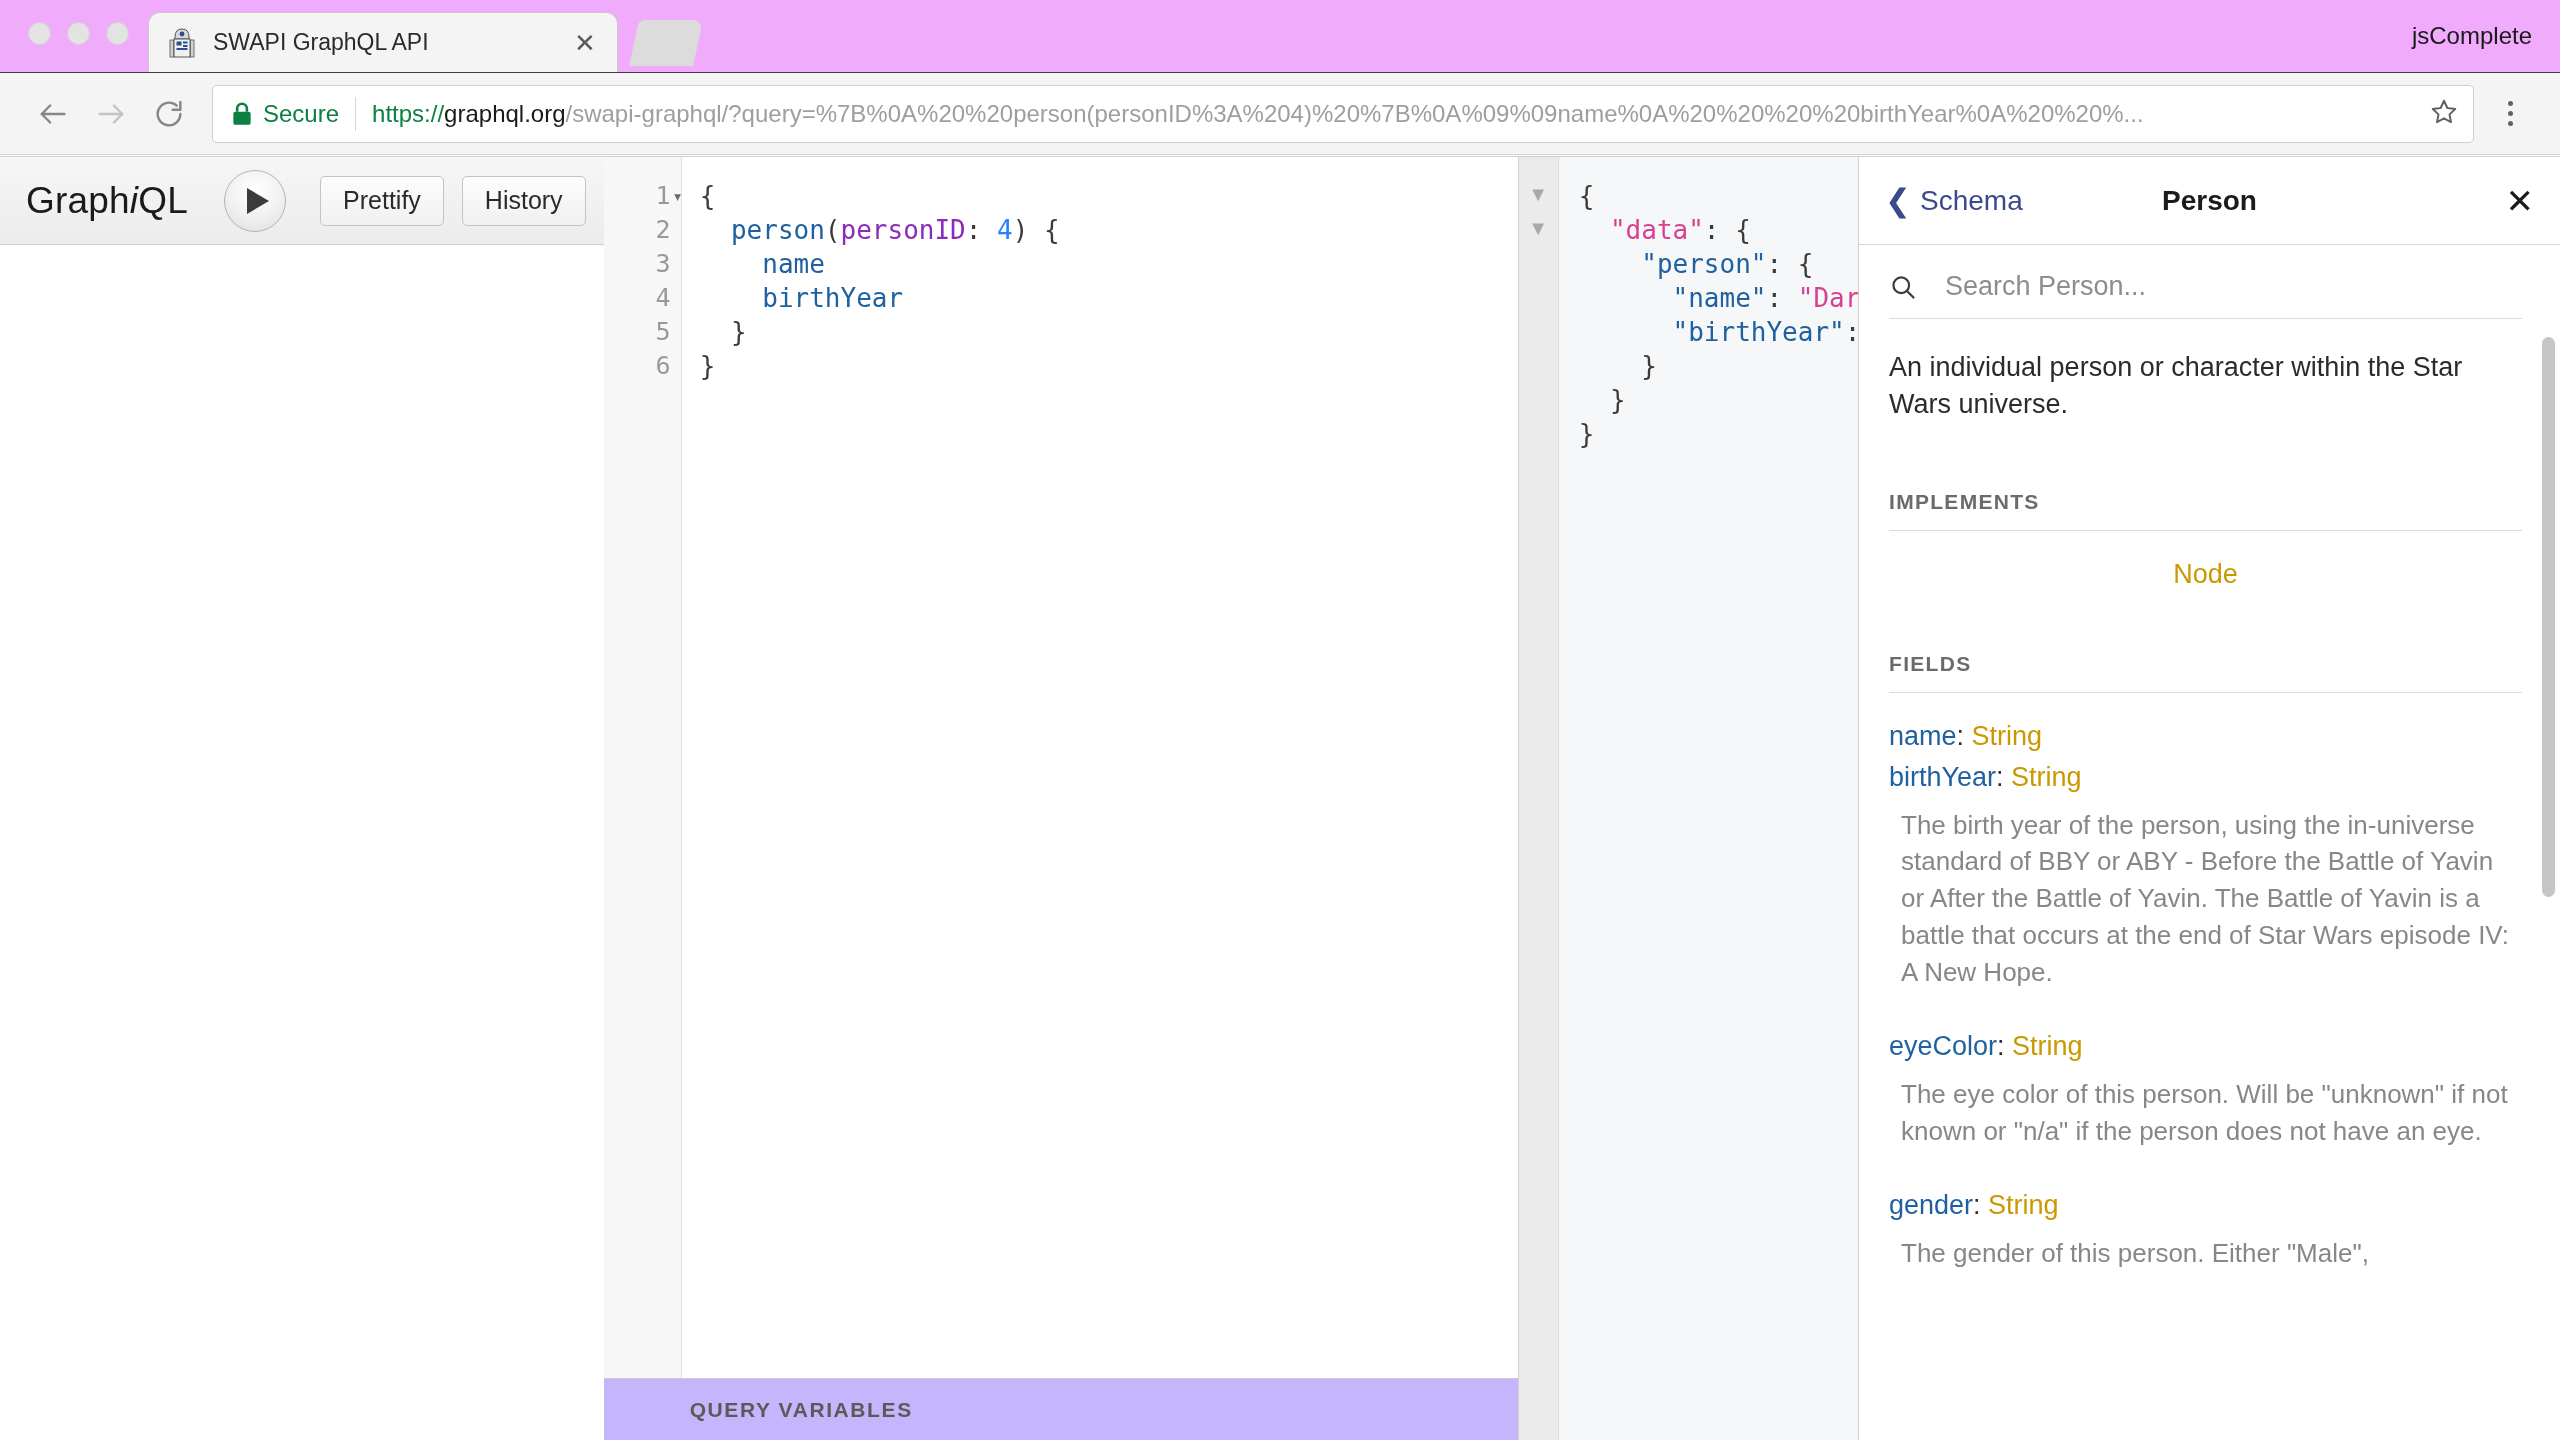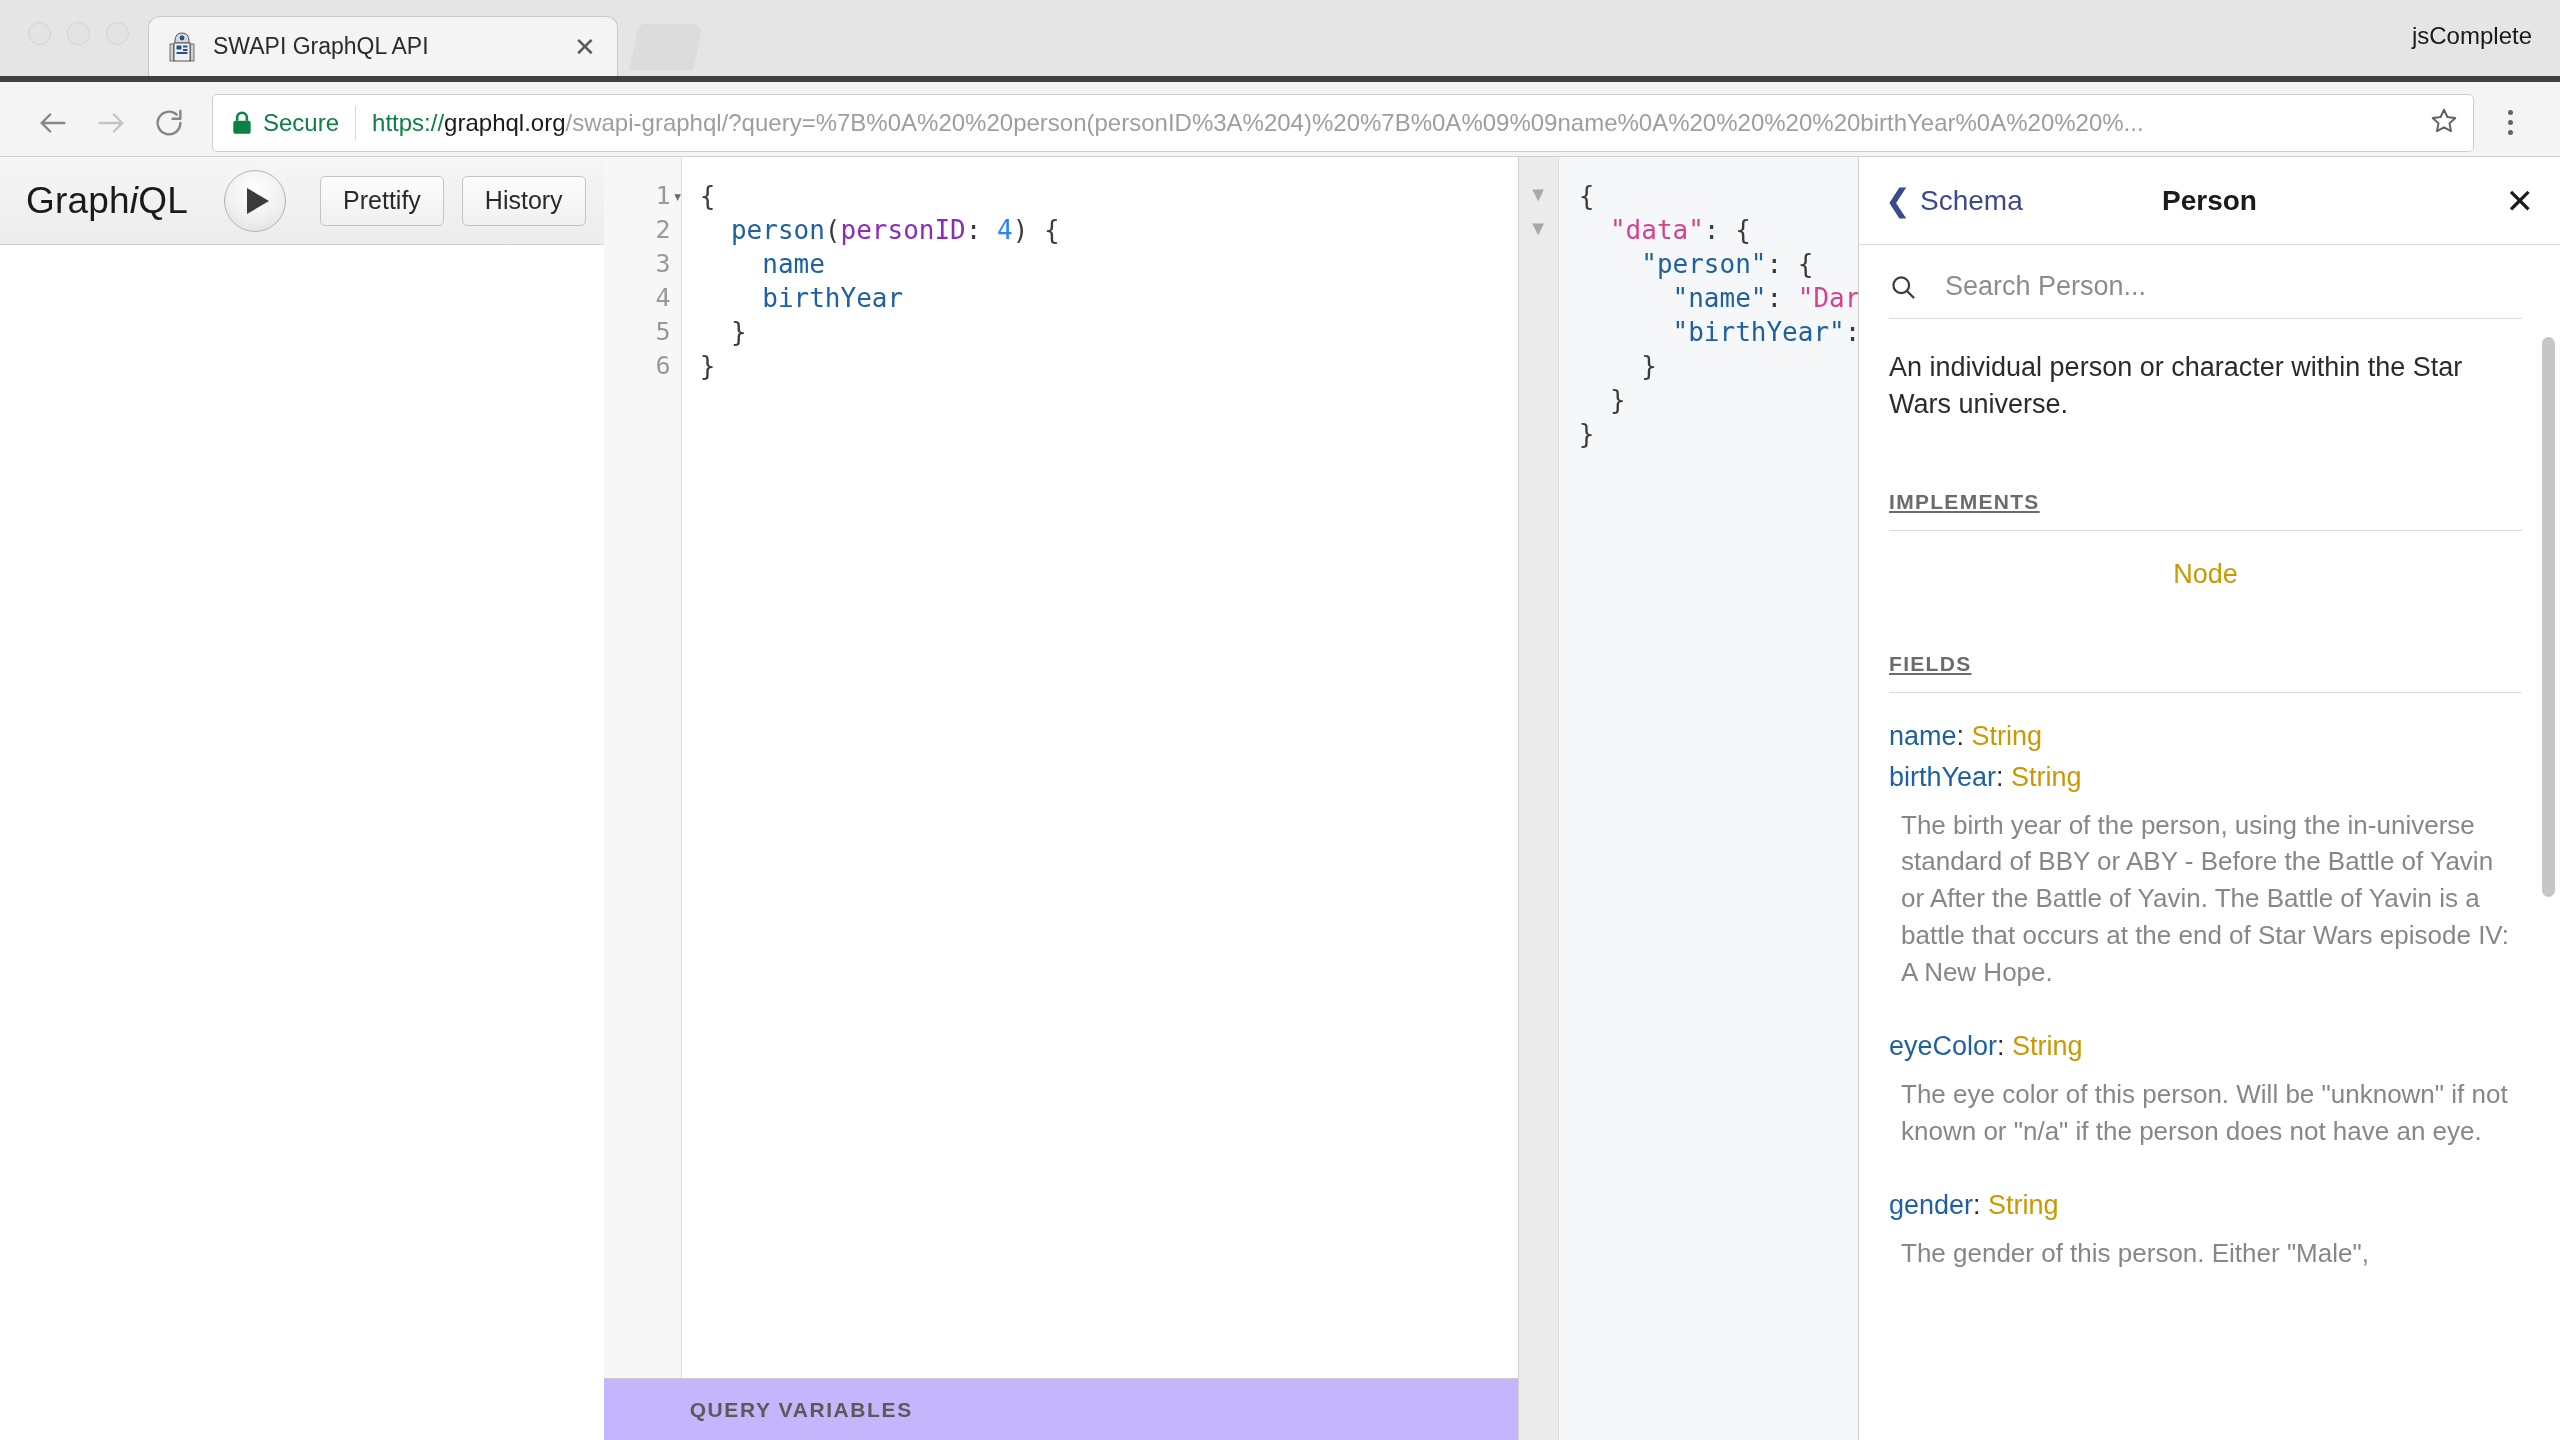--- a/index.html
+++ b/index.html
@@ -7,26 +7,26 @@
     width: 2560px; height: 1440px;
     overflow: hidden;
     background: #ffffff;
     font-family: "Liberation Sans", sans-serif;
   }
 
   
   .browser { width: 2560px; height: 1440px; position: relative; }
 
   .tabstrip {
-    height: 82px;
-    background: #e5e5e5;
+    height: 73px;
+    background: #f0abfc;
     position: relative;
     display: flex;
     align-items: flex-end;
-    border-bottom: 6px solid #404040;
+    border-bottom: 1px solid #404040;
   }
   .traffic {
     position: absolute;
     left: 28px; top: 22px;
     display: flex; gap: 16px;
   }
   .traffic .dot {
     width: 23px; height: 23px; border-radius: 50%;
     background: #e3e3e3;
     border: 1px solid #d2d2d2;
@@ -314,21 +314,20 @@
 
   .type-desc {
     font-size: 27px; line-height: 1.38;
     color: #2b2b2b;
     margin-bottom: 66px;
   }
   .sec-title {
     font-size: 21px; font-weight: bold;
     letter-spacing: 1.3px; color: #6b6b6b;
     margin-bottom: 16px;
-    text-decoration: underline;
   }
   .sec-rule { height: 1px; background: #dcdcdc; margin-bottom: 28px; }
   .impl-item {
     font-size: 27px; color: #ca9800;
     cursor: pointer; margin-bottom: 62px; text-align: center;
   }
   .field-row { margin-bottom: 10px; }
   .field-name { font-size: 27px; color: #1f61a0; cursor: pointer; }
   .field-colon { font-size: 27px; color: #2b2b2b; }
   .field-type { font-size: 27px; color: #ca9800; cursor: pointer; }

